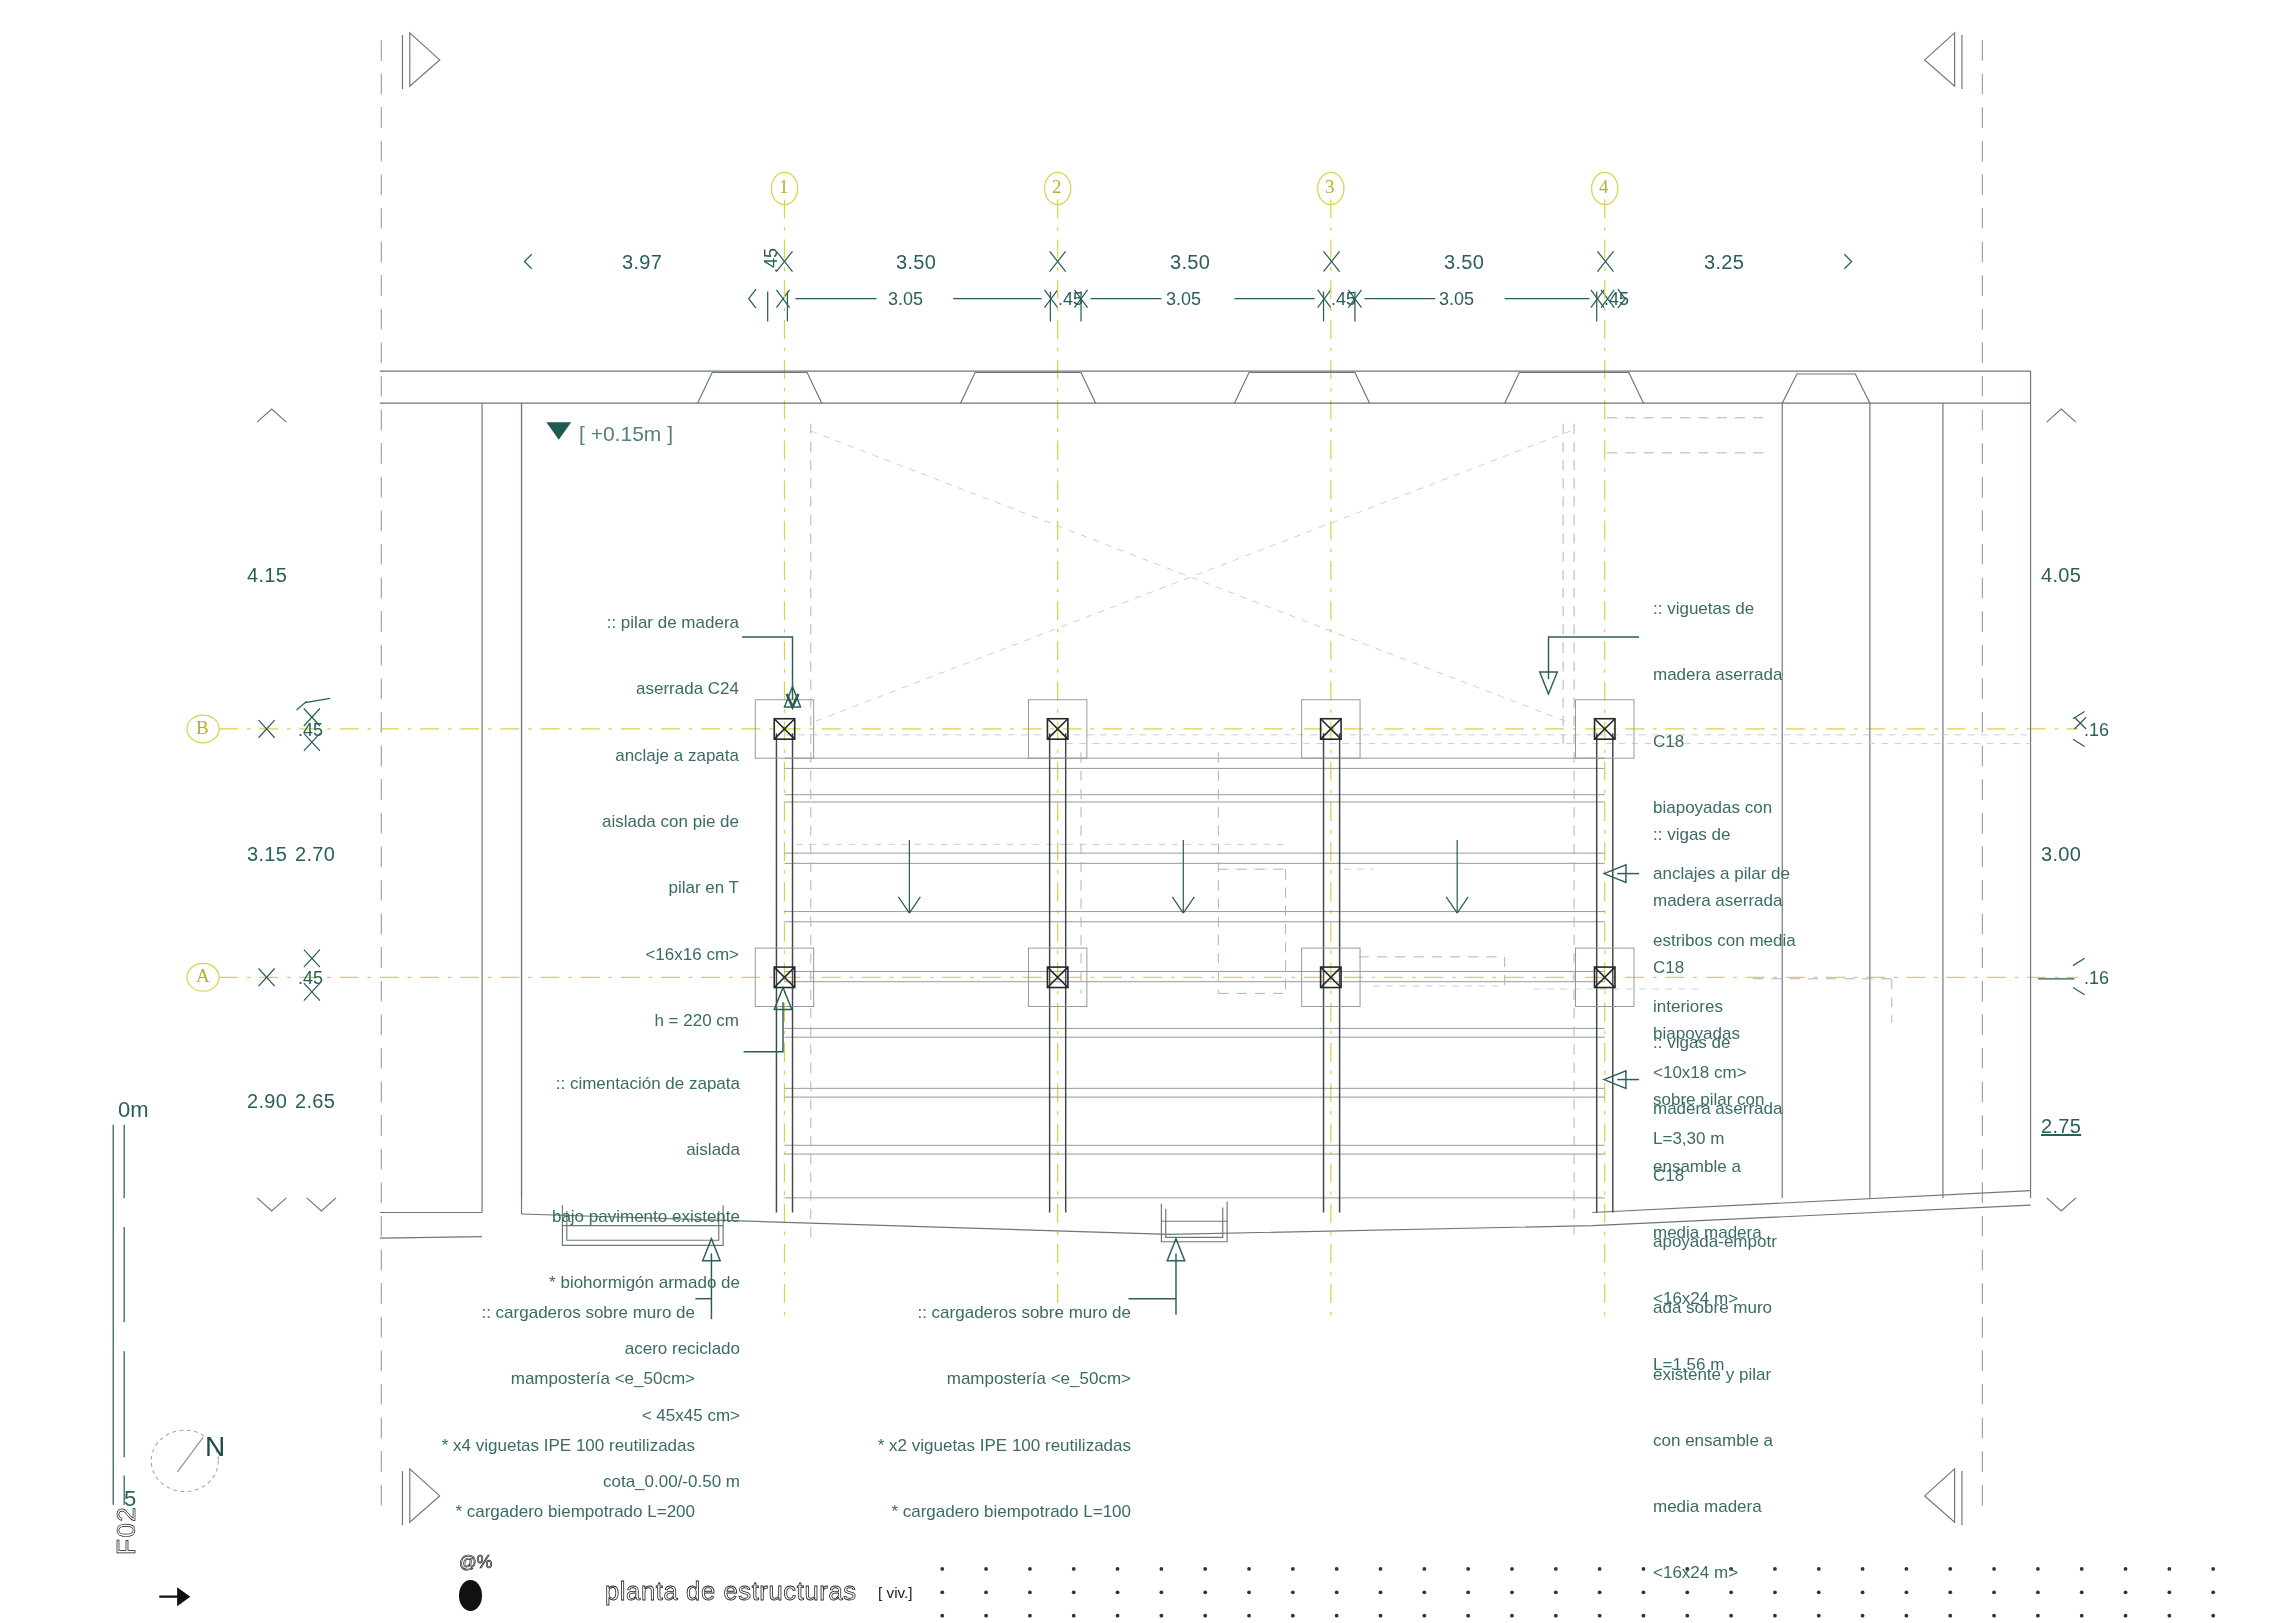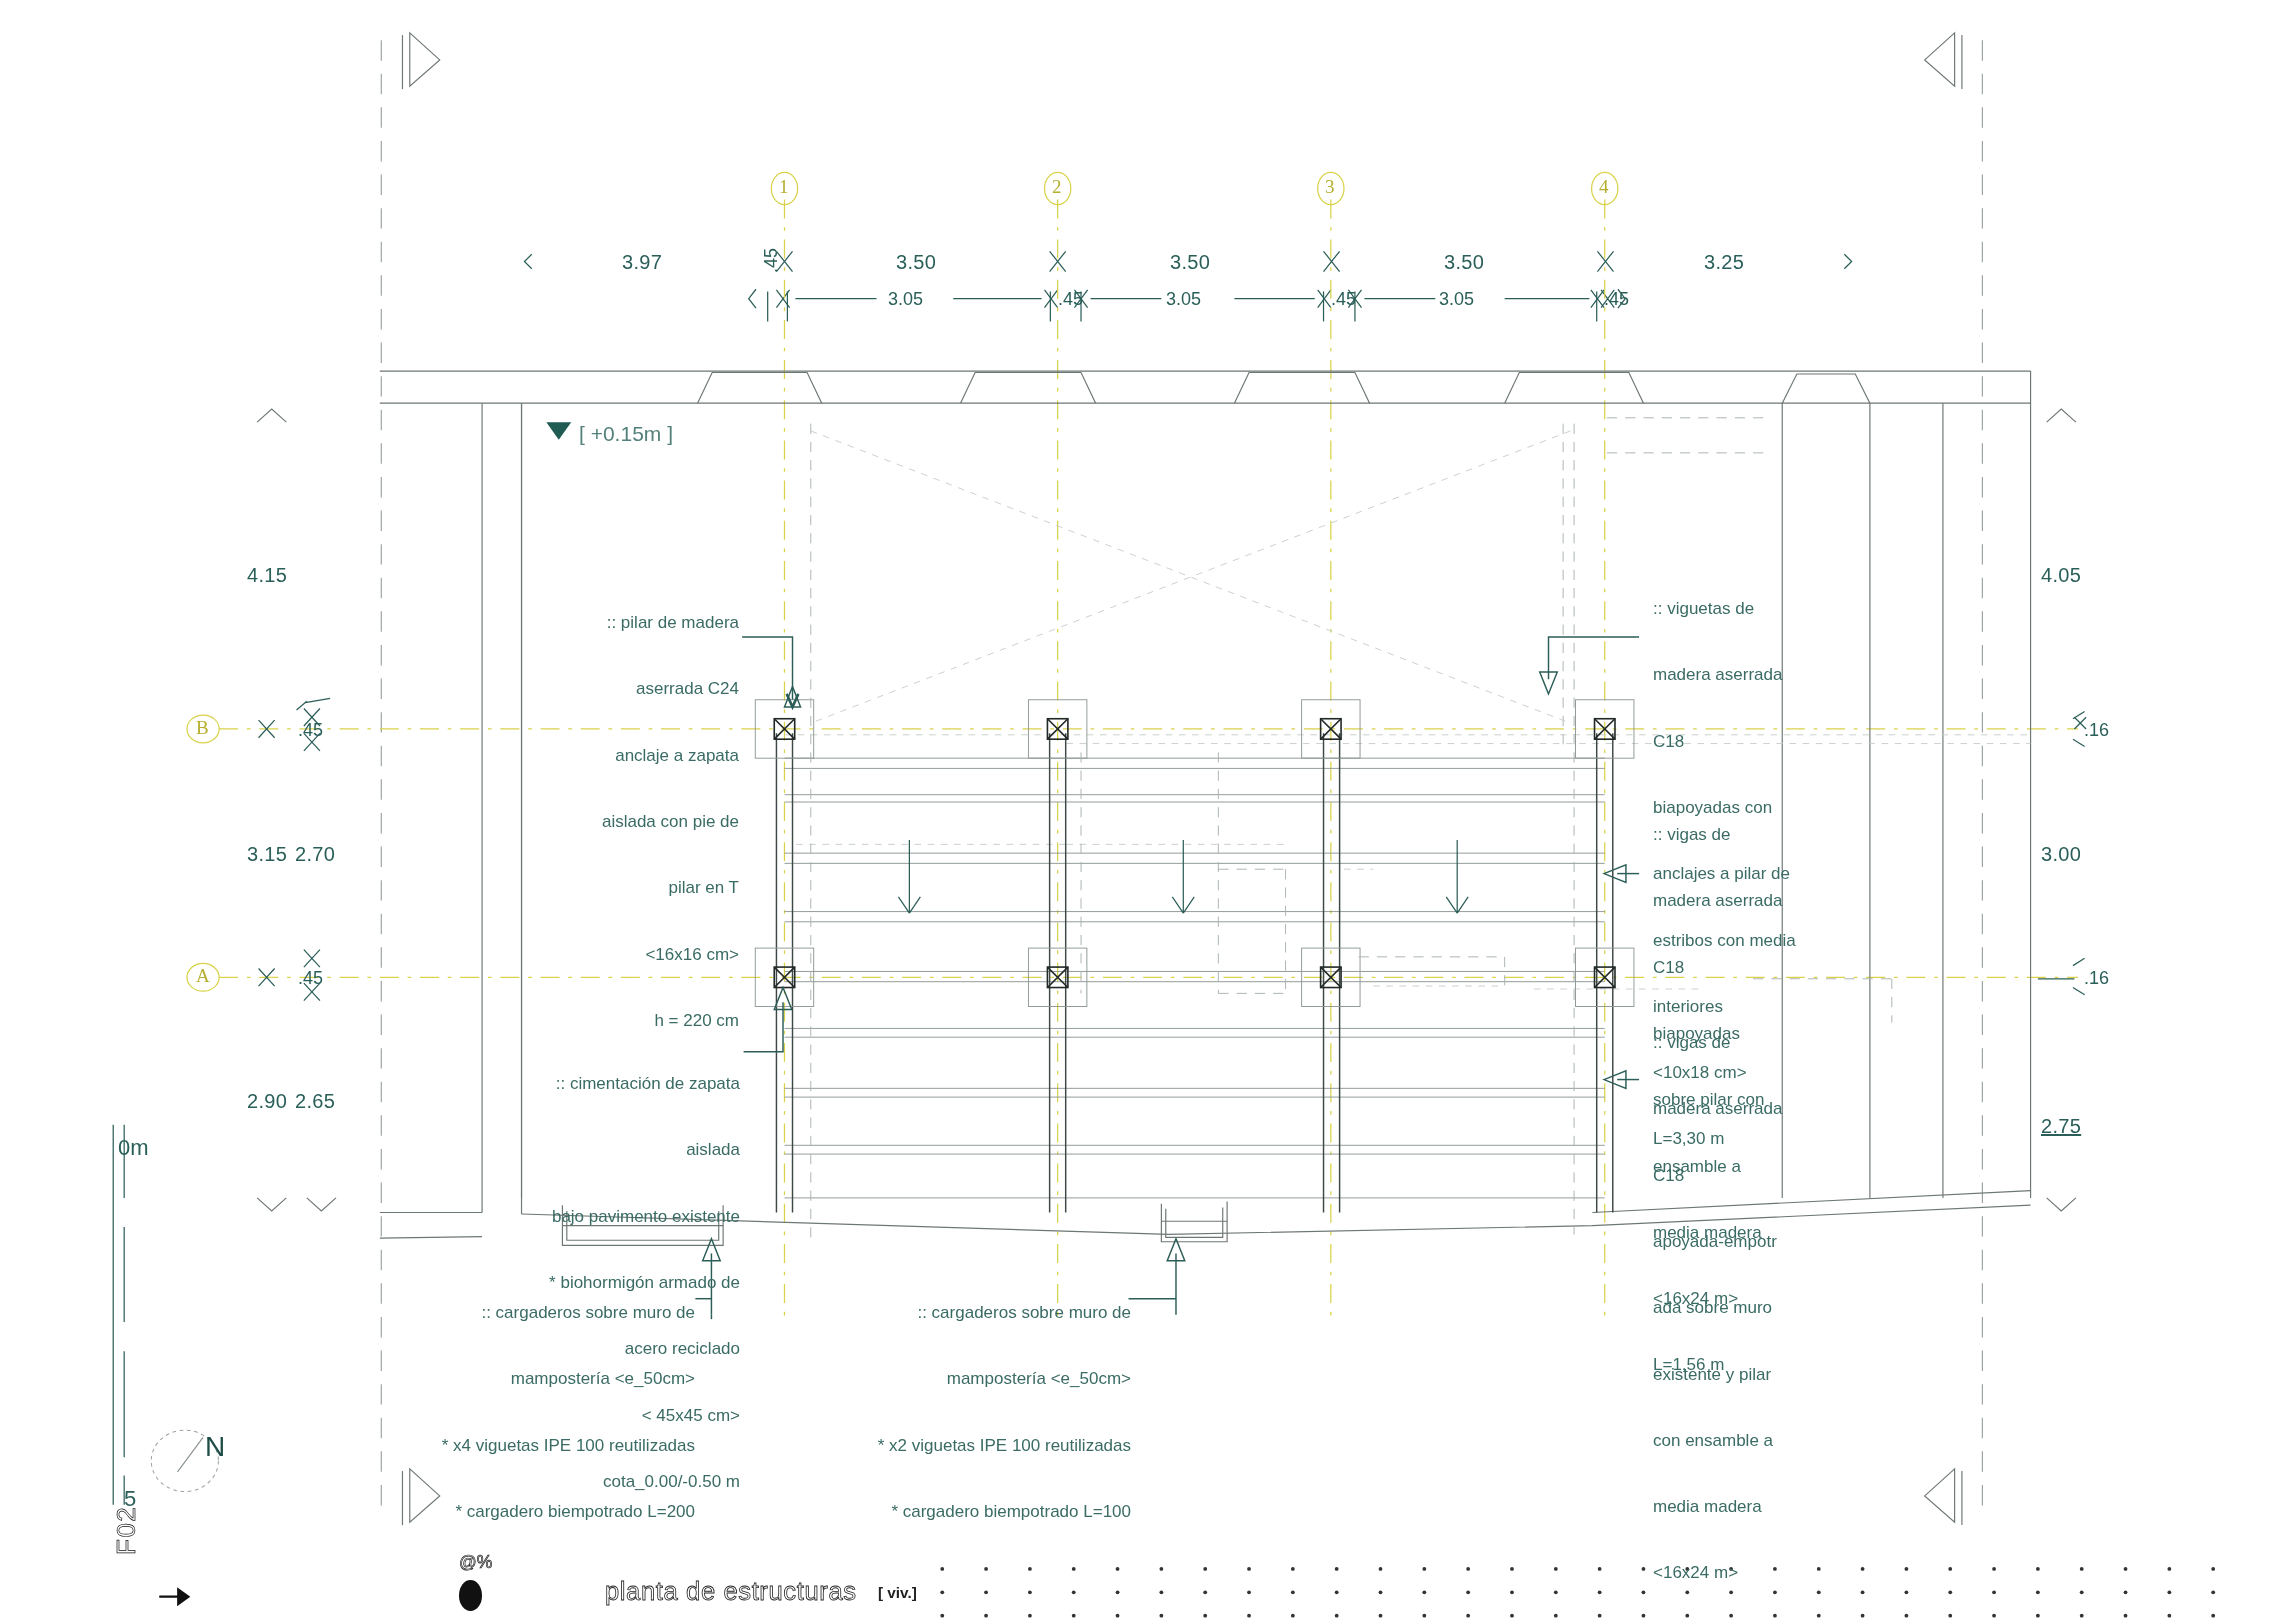--- a/index.html
+++ b/index.html
@@ -620,26 +620,26 @@
     <div>* cargadero biempotrado L=200</div>
   </div>
 
   <div class="txt note r" style="left:839px;top:1258px;width:292px;">
     <div>:: cargaderos sobre muro de</div>
     <div>mampostería &lt;e_50cm&gt;</div>
     <div>* x2 viguetas IPE 100 reutilizadas</div>
     <div>* cargadero biempotrado L=100</div>
   </div>
 
-  <div class="txt scale-num" style="left:118px;top:1134px;">0m</div>
+  <div class="txt scale-num" style="left:118px;top:1096px;">0m</div>
   <div class="txt scale-num" style="left:124px;top:1485px;">5</div>
 
   <div class="txt northN" style="left:205px;top:1429px;">N</div>
 
   <div class="footer-code" style="left:111px;top:1555px;">F02</div>
   <div class="footer-act" style="left:289px;top:1578px;">activación</div>
   <div class="footer-badge" style="left:459px;top:1552px;">@%</div>
   <div class="dot-big" style="left:459px;top:1580px;"></div>
   <div class="footer-title" style="left:605px;top:1577px;">planta de estructuras</div>
-  <div class="footer-viv" style="left:878px;top:1584px;font-weight:bold;">[ viv.]</div>
+  <div class="footer-viv" style="left:878px;top:1584px;">[ viv.]</div>
 
 </div>
 
 
 </body></html>

